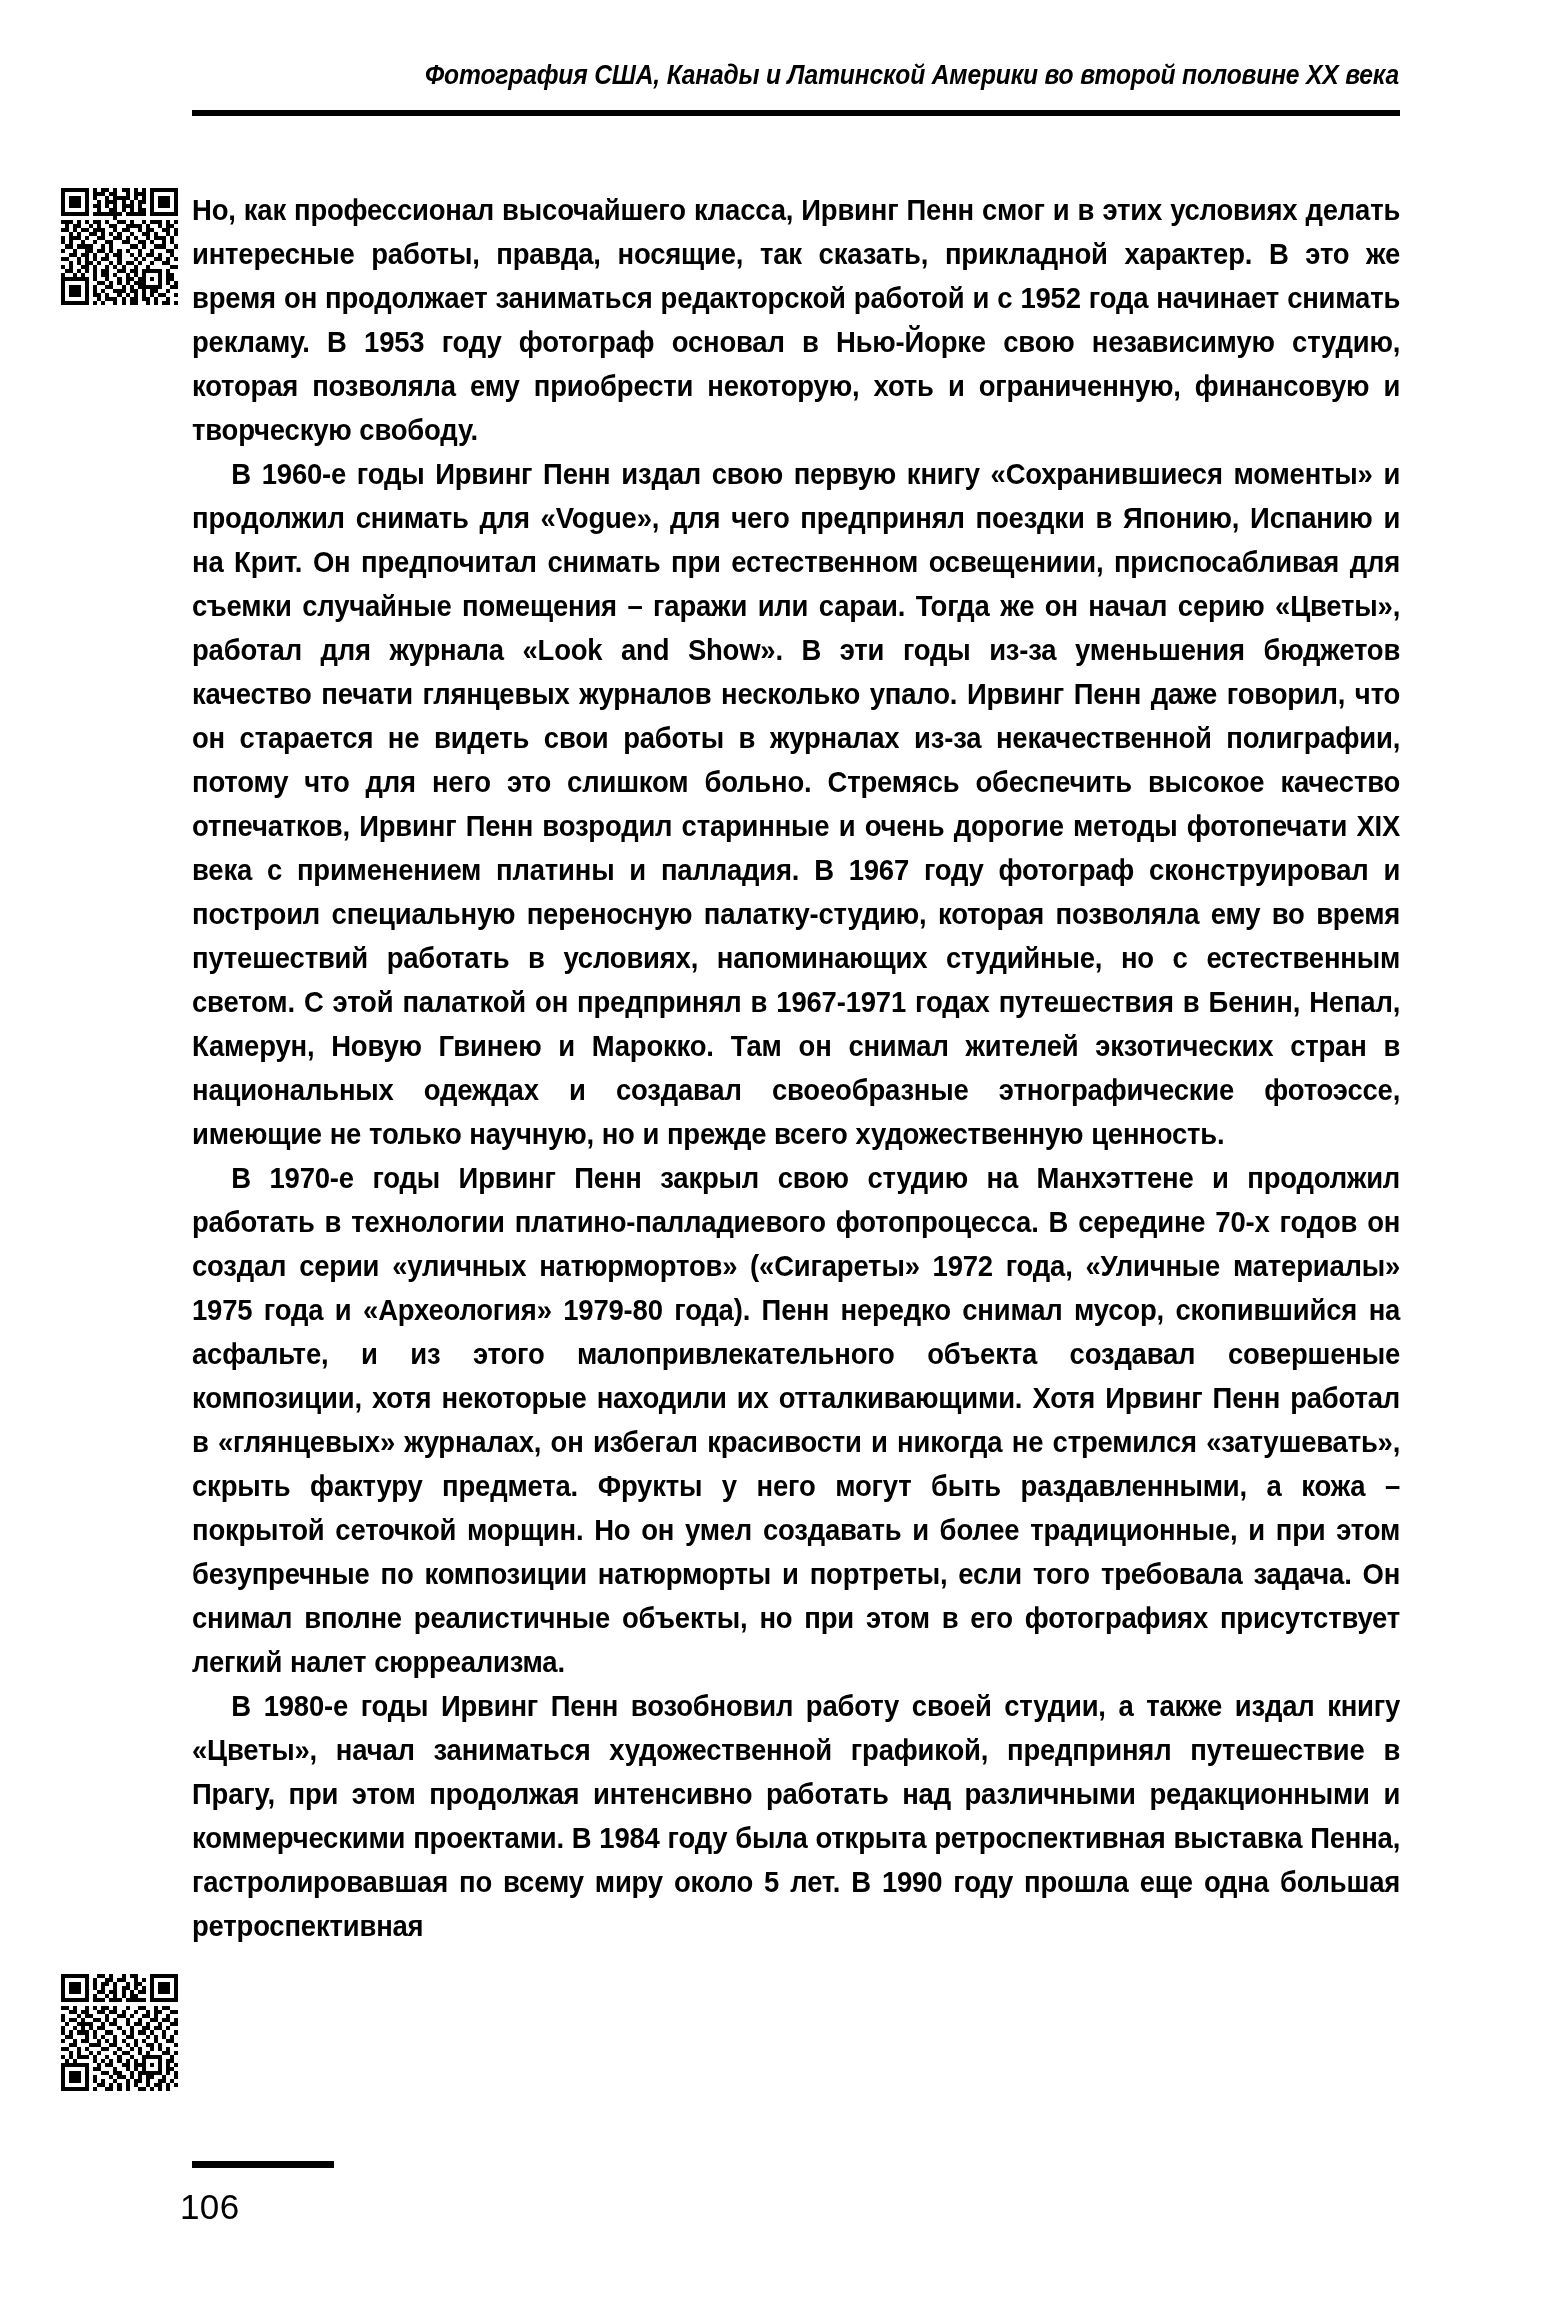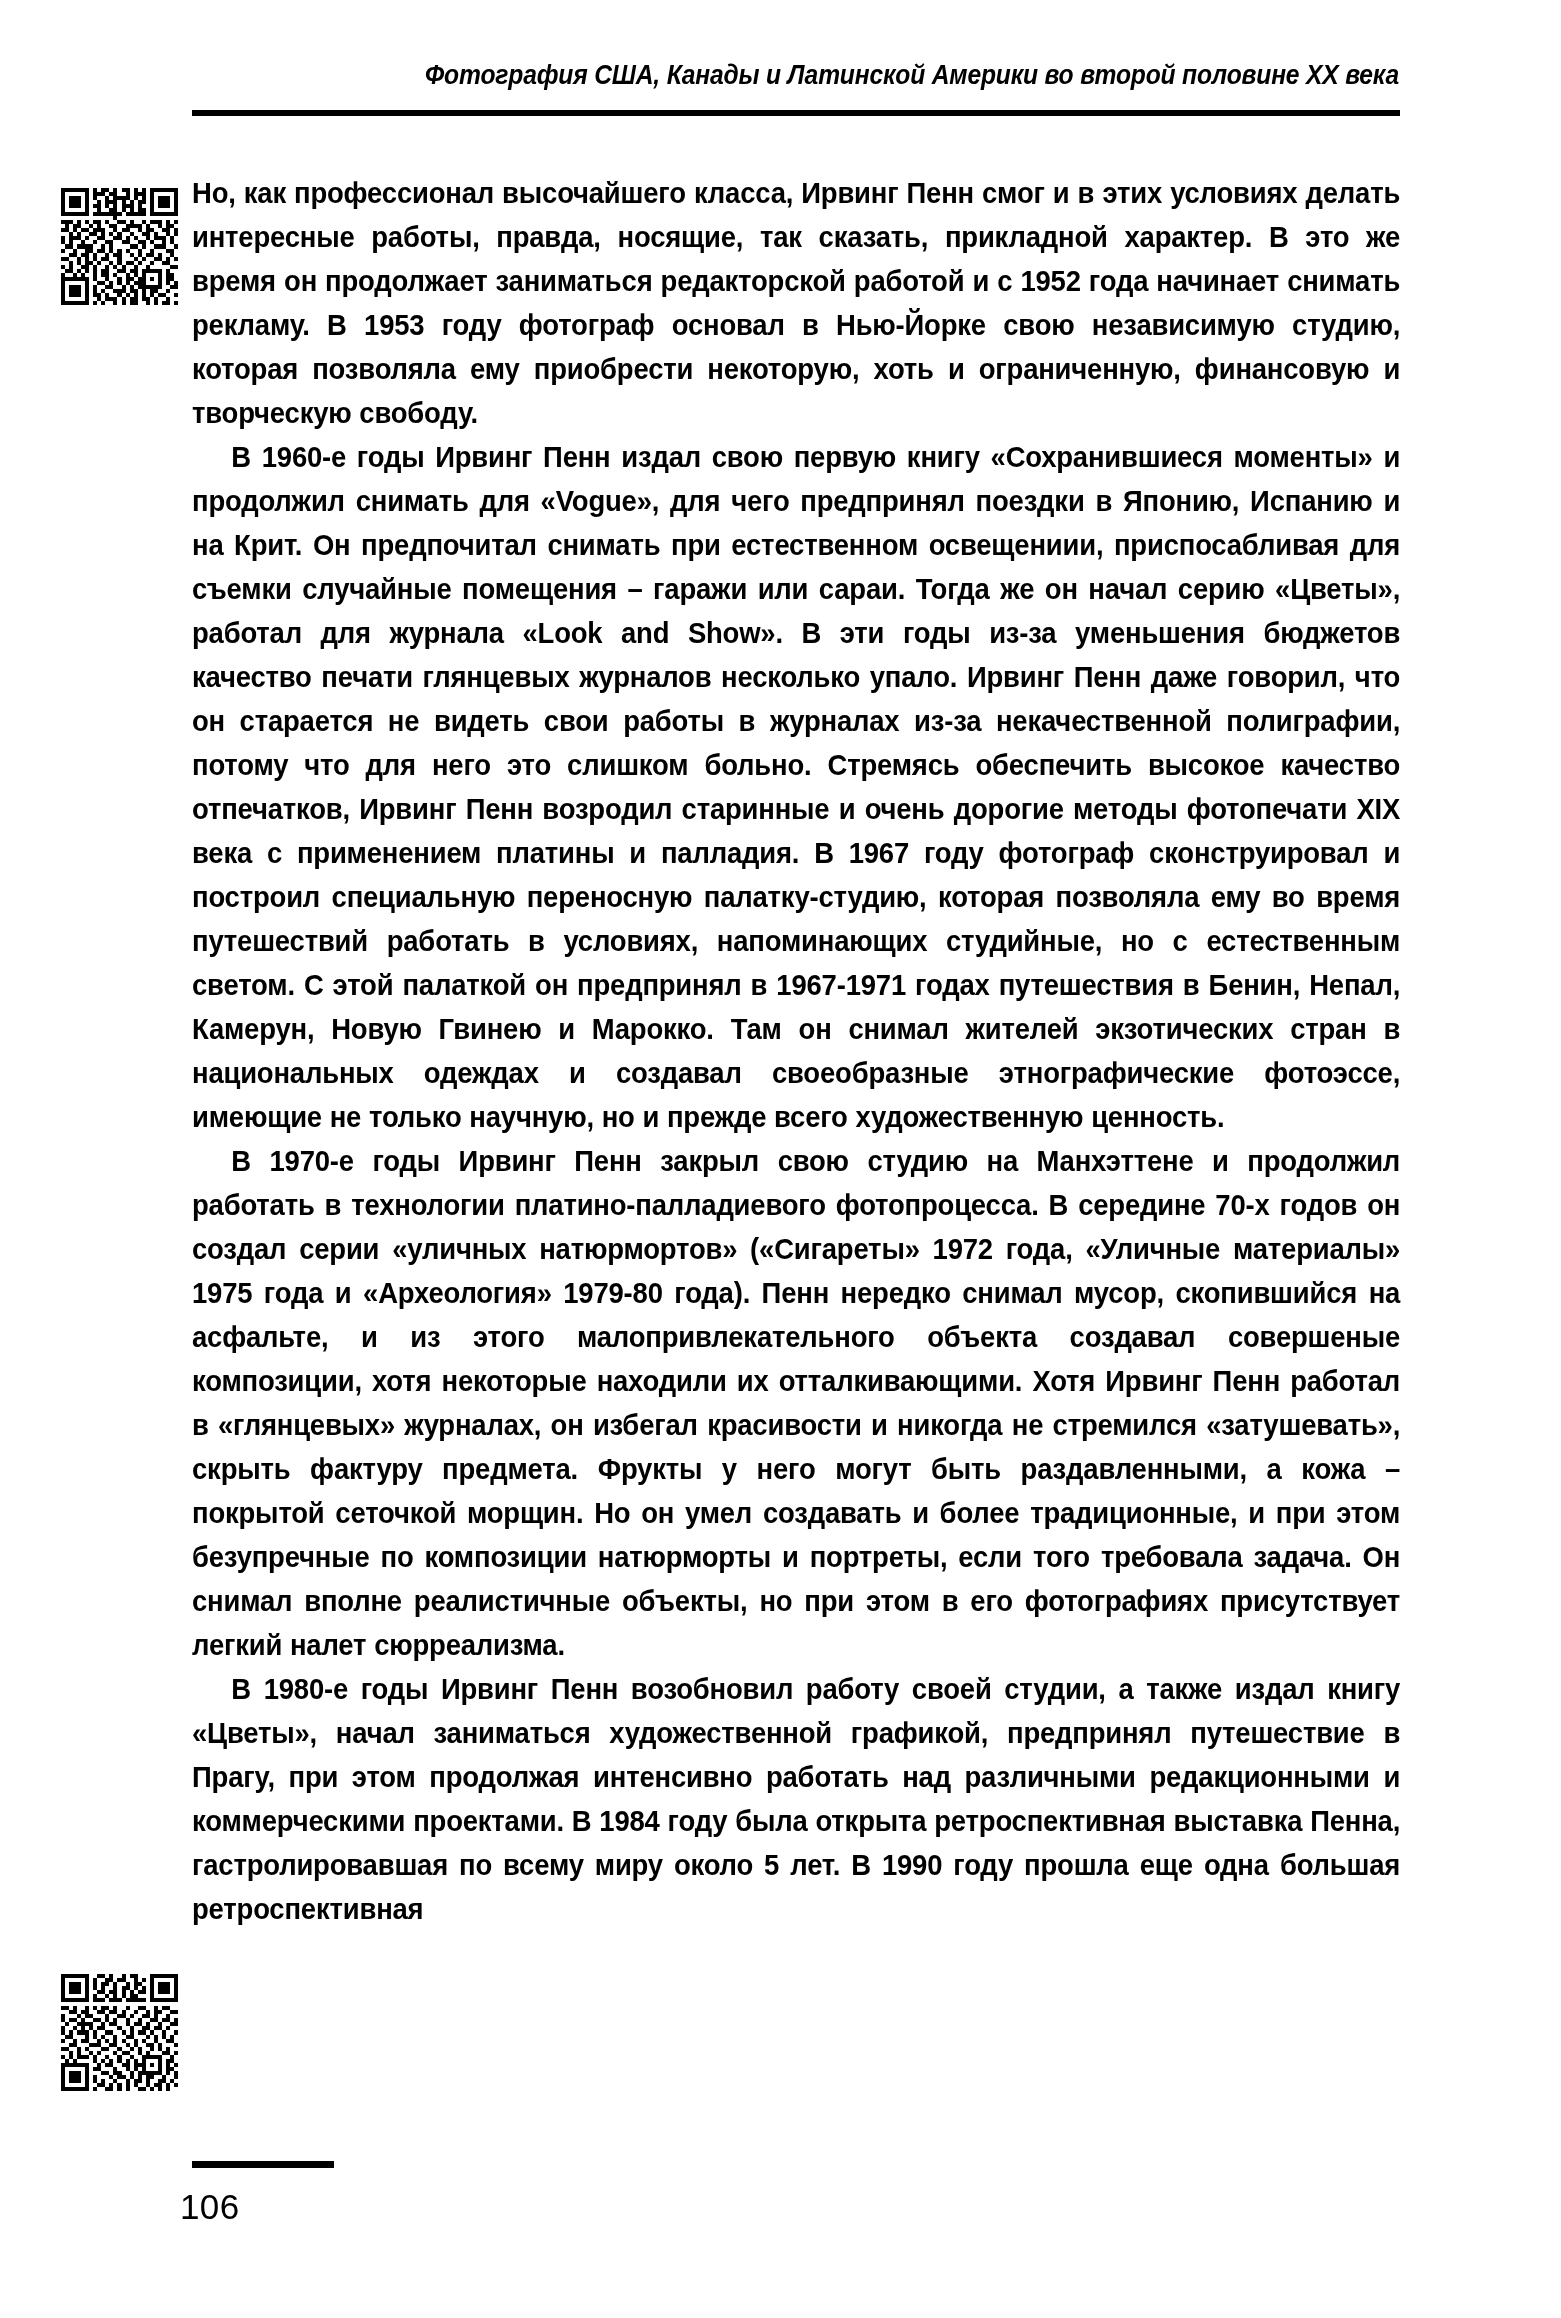--- a/index.html
+++ b/index.html
@@ -50,21 +50,21 @@
     top: 110px;
     width: 1208px;
     height: 5.6px;
     background: #000000;
   }
 
   
   .text-column {
     position: absolute;
     left: 192px;
-    top: 171px;
+    top: 188px;
     width: 1208px;
   }
 
   p.para {
     margin: 0;
     text-align: justify;
     text-justify: inter-word;
     font-weight: 700;
     font-size: 30px;
     line-height: 44px;

